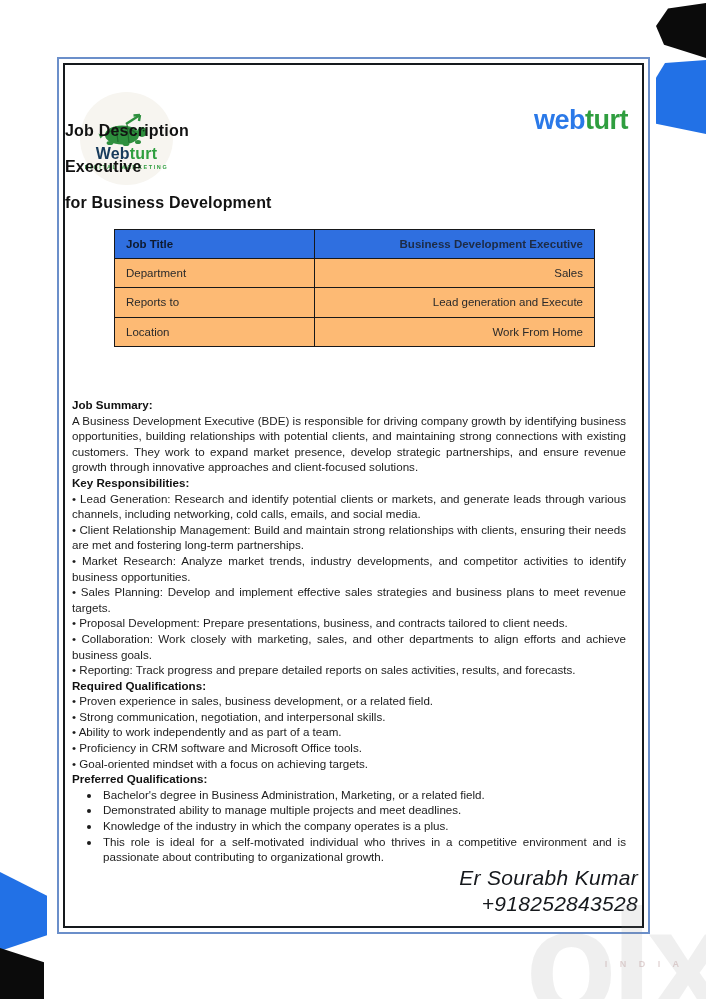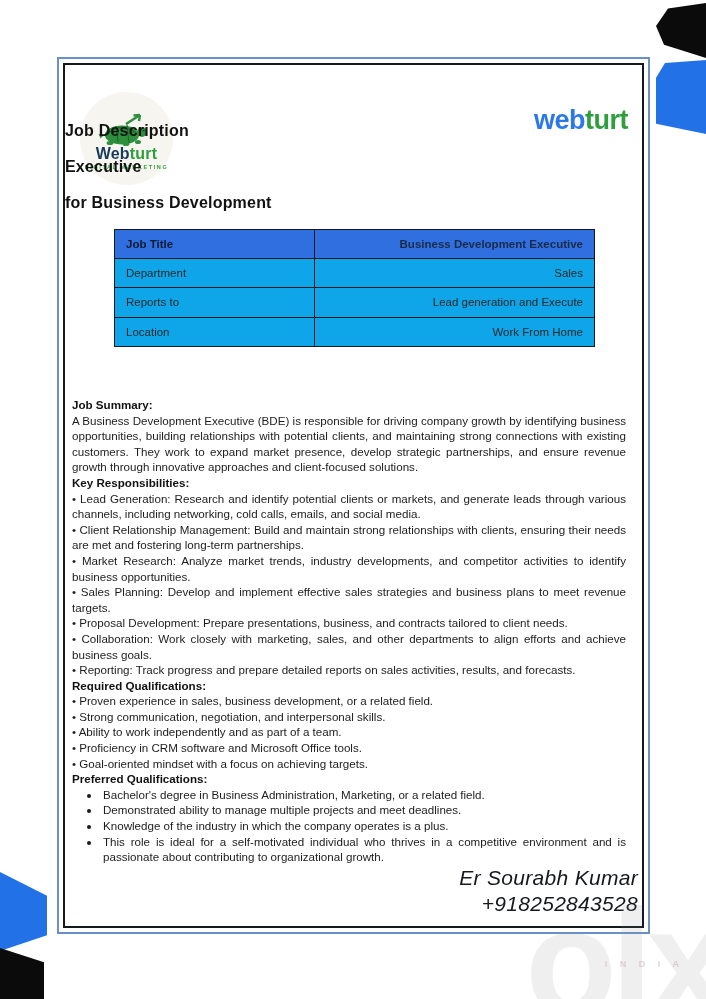--- a/index.html
+++ b/index.html
@@ -51,21 +51,21 @@
 
   .wordmark { position:absolute; right:14px; top:42px; font-size:27px; font-weight:800;
     letter-spacing:-0.5px; line-height:1; }
   .wordmark .pre { color:var(--brand-blue); }
   .wordmark .suf { color:var(--green); }
 
   
   .jobtable { position:absolute; left:49px; top:164px; width:481px;
     border-collapse:collapse; font-size:11.5px; }
   .jobtable td { border:1.6px solid #17181a; padding:0 11px; height:29.2px;
-    background:#0ea5e9; }
+    background:#fdba74; }
   .jobtable td.lbl { width:200px; text-align:left; color:#2a2a2a; }
   .jobtable td.val { text-align:right; color:#2a2a2a; }
   .jobtable tr.hdr td { background:var(--accent-blue); }
   .jobtable tr.hdr td.lbl { font-weight:700; color:#0e1a2e; }
   .jobtable tr.hdr td.val { color:#1d2b45; font-weight:700; }
 
   
   .body-sections { position:absolute; left:7px; right:16px; top:332px;
     font-size:11.6px; line-height:15.6px; color:#1c1c1c; }
   .sec-heading { font-weight:700; color:#111; }

